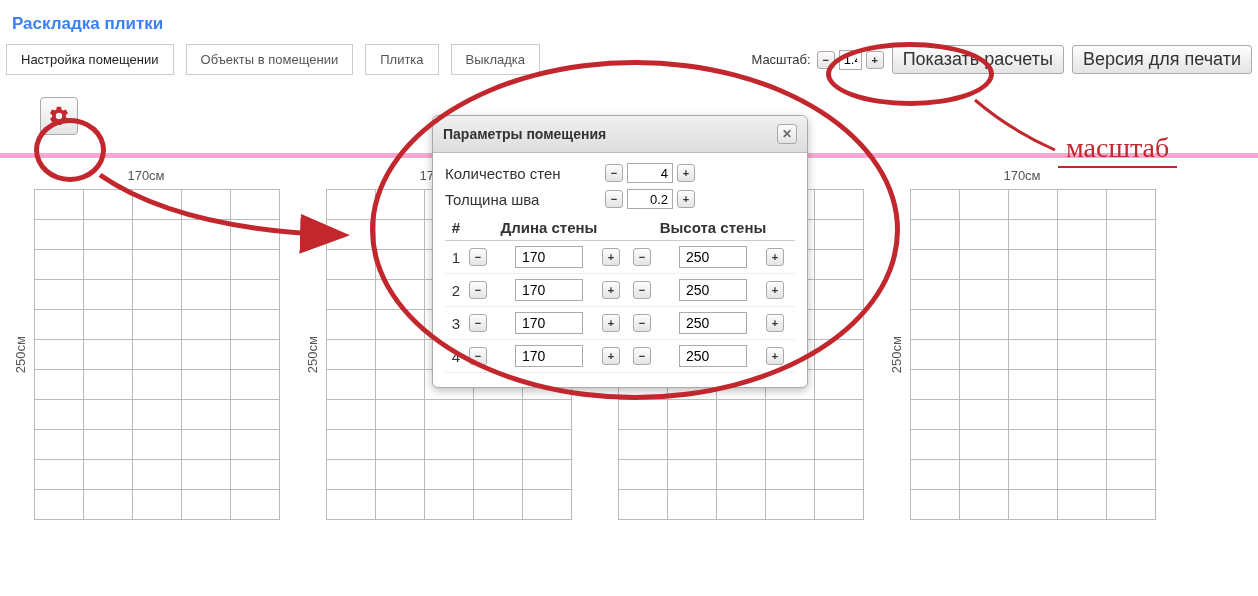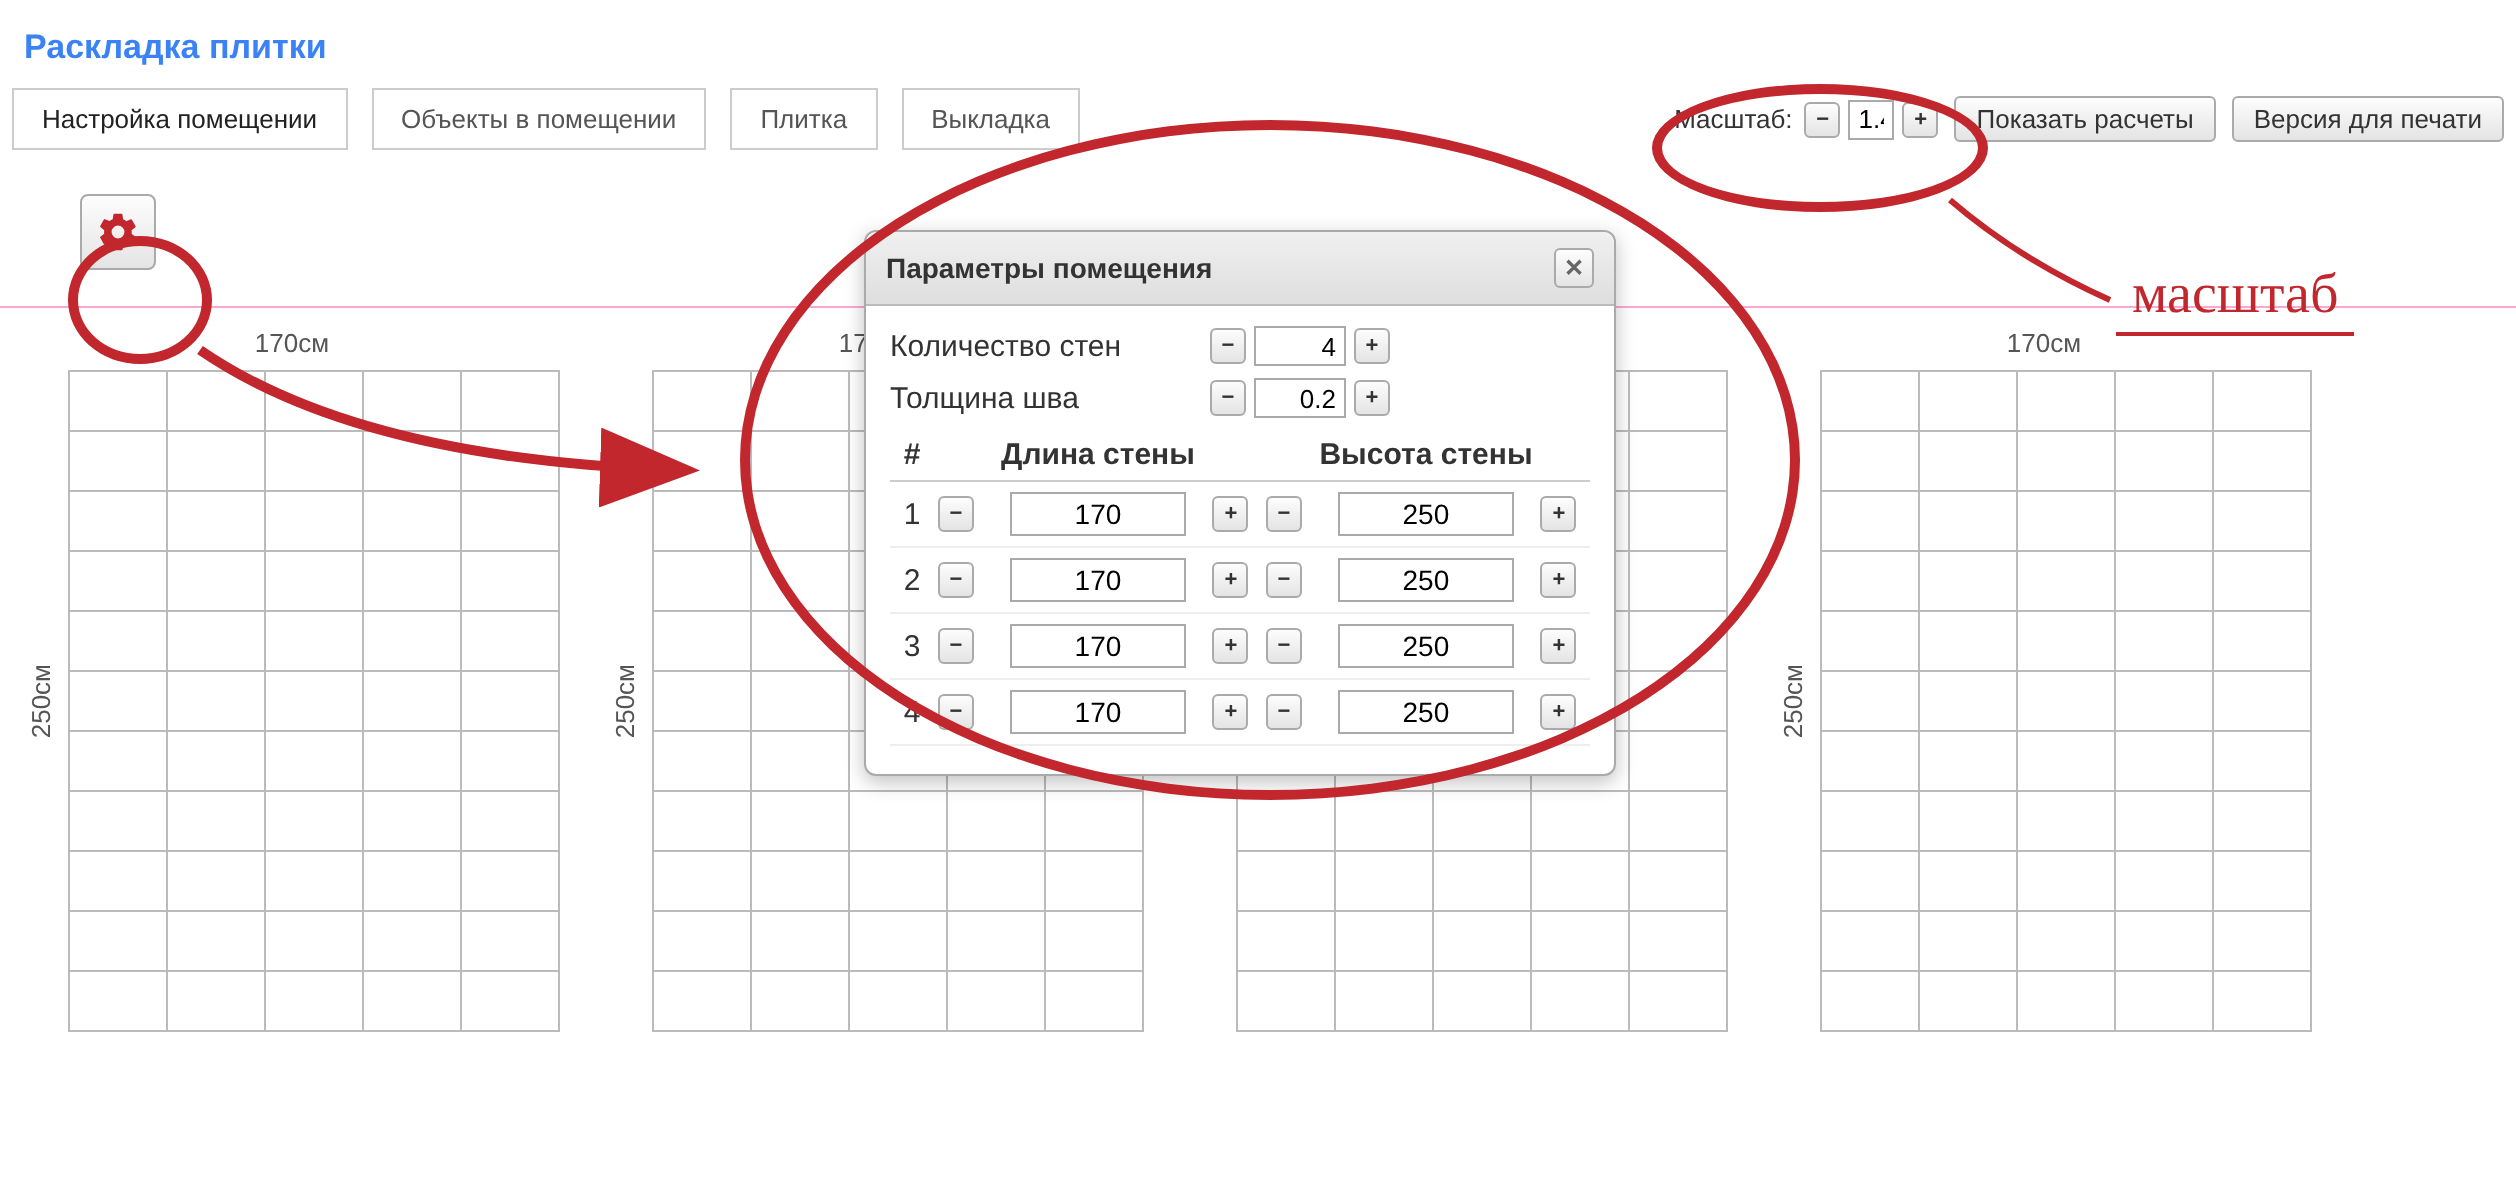--- a/index.html
+++ b/index.html
@@ -66,21 +66,21 @@
     border: 1px solid #aaa;
     text-align: right;
     padding: 0 4px;
     font-size: 13px;
   }
   .num-input.small { width: 23px; }
   .btn {
     border: 1px solid #aaa;
     background: linear-gradient(#fdfdfd,#e4e4e4);
     padding: 3px 10px;
-    font-size: 13px;
+    font-size: 18px;
     border-radius: 3px;
     cursor: pointer;
     user-select: none;
     color: #333;
     margin-left: 4px;
   }
   .toolbar {
     margin: 22px 6px 18px 40px;
     display: flex;
   }
@@ -91,21 +91,21 @@
     background: linear-gradient(#fdfdfd,#e4e4e4);
     border-radius: 4px;
     display: flex;
     align-items: center;
     justify-content: center;
     cursor: pointer;
   }
   .gear-btn svg { fill: #c1272d; width: 22px; height: 22px; }
   .walls-area {
     display: flex;
-    border-top: 1px solid #f9a8d4;
+    border-top: 5px solid #f9a8d4;
     padding-top: 10px;
   }
   .wall-panel {
     width: 292px;
     display: flex;
     flex-direction: column;
     align-items: center;
   }
   .wall-top-label {
     font-size: 13px;
@@ -190,24 +190,24 @@
     padding: 4px 2px;
     border-bottom: 1px solid #ccc;
   }
   .wall-table td {
     padding: 5px 2px;
     text-align: center;
     border-bottom: 1px solid #eee;
   }
   .wall-table .num-col { width: 22px; }
   .wall-input {
-    width: 88px;
+    width: 68px;
     height: 22px;
     border: 1px solid #aaa;
-    text-align: center;
+    text-align: left;
     padding: 0 6px;
     font-size: 14px;
   }
   
   .ellipse {
     position: absolute;
     border: 5px solid #c1272d;
     border-radius: 50%;
     pointer-events: none;
   }

